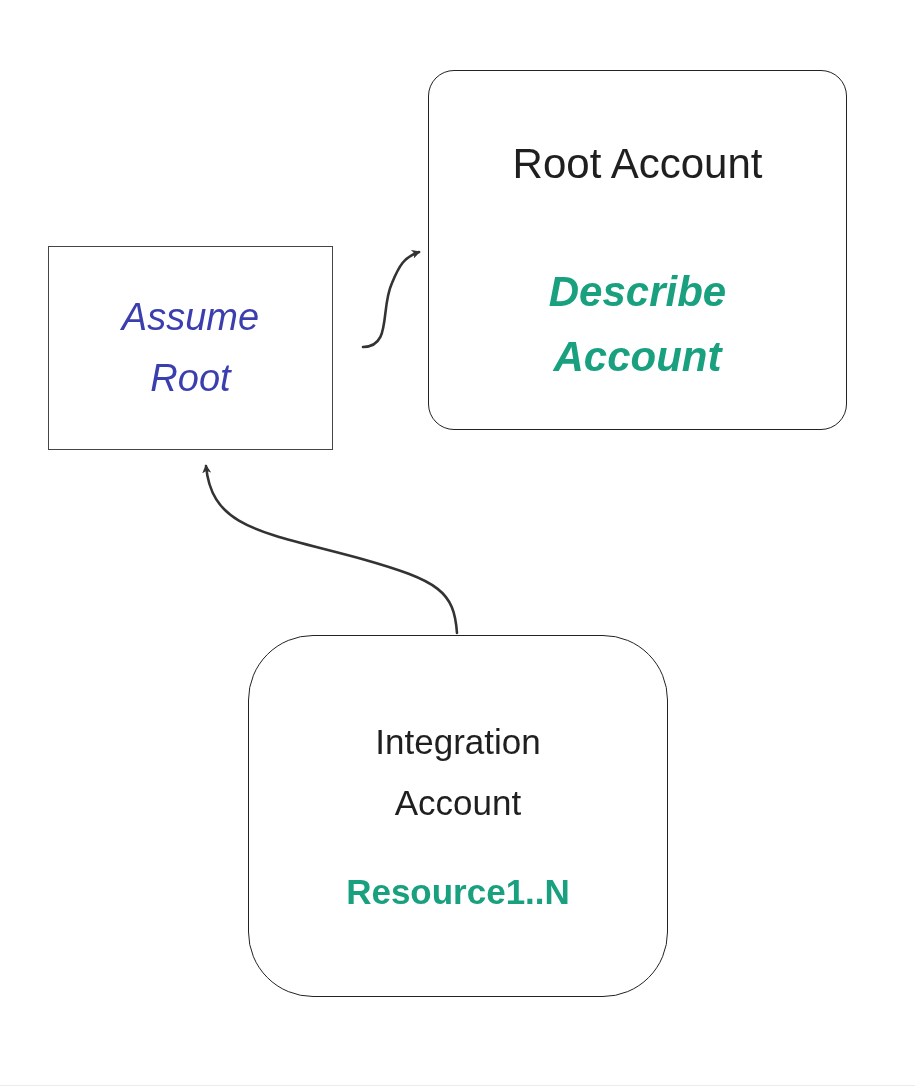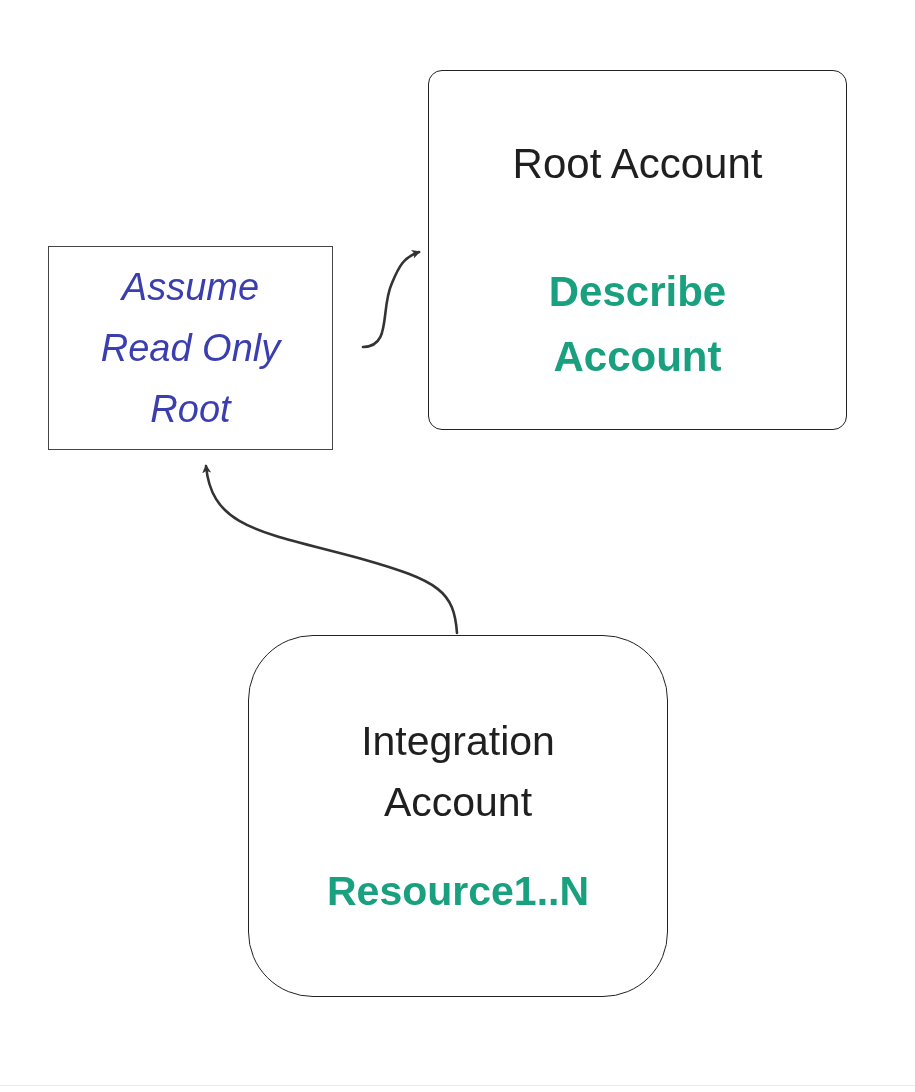--- a/index.html
+++ b/index.html
@@ -11,51 +11,52 @@
     font-family:"Liberation Sans","DejaVu Sans",sans-serif;
   }
   .edges{position:absolute;left:0;top:0;width:915px;height:1092px;pointer-events:none;}
   .node{position:absolute;box-sizing:border-box;display:flex;flex-direction:column;align-items:center;background:#ffffff;}
   .node .line{white-space:nowrap;}
 
   
   .node-root{
     left:428px;top:70px;width:419px;height:360px;
     border:1.6px solid var(--border,#222222);
-    border-radius:14px;
+    border-radius:26px;
     padding-top:68px;
   }
   .node-root .title{
     font-size:42px;line-height:50px;color:var(--text,#1f1f1f);
   }
   .node-root .action{
     margin-top:70px;
     font-size:42px;line-height:65px;font-weight:bold;
     color:var(--teal,#18a07f);
     text-align:center;
+    font-style:italic;
   }
 
   
   .node-assume{
     left:48px;top:246px;width:285px;height:204px;
     border:1.4px solid #454545;
     justify-content:center;
     font-style:italic;
     font-size:38px;line-height:61px;
     color:var(--blue,#3b3eae);
     text-align:center;
   }
 
   
   .node-integration{
     left:248px;top:635px;width:420px;height:362px;
     border:1.6px solid var(--border,#222222);
     border-radius:65px;
     justify-content:center;
-    font-size:41px;line-height:61px;
+    font-size:35px;line-height:61px;
     color:var(--text,#1f1f1f);
     text-align:center;
   }
   .node-integration .resources{
     font-weight:bold;color:var(--teal,#18a07f);margin-top:28px;
   }
 
   .bottom-edge{
     position:absolute;left:0;top:1085px;width:915px;height:0;
     border-top:1px solid #ebebeb;
@@ -79,21 +80,20 @@
   <div class="node node-root">
     <div class="title line">Root Account</div>
     <div class="action">
       <div class="line">Describe</div>
       <div class="line">Account</div>
     </div>
   </div>
 
   <div class="node node-assume">
     <div class="line">Assume</div>
-    <div class="line">Read Only</div>
     <div class="line">Root</div>
   </div>
 
   <div class="node node-integration">
     <div class="line">Integration</div>
     <div class="line">Account</div>
     <div class="line resources">Resource1..N</div>
   </div>
 
   <div class="bottom-edge"></div>

